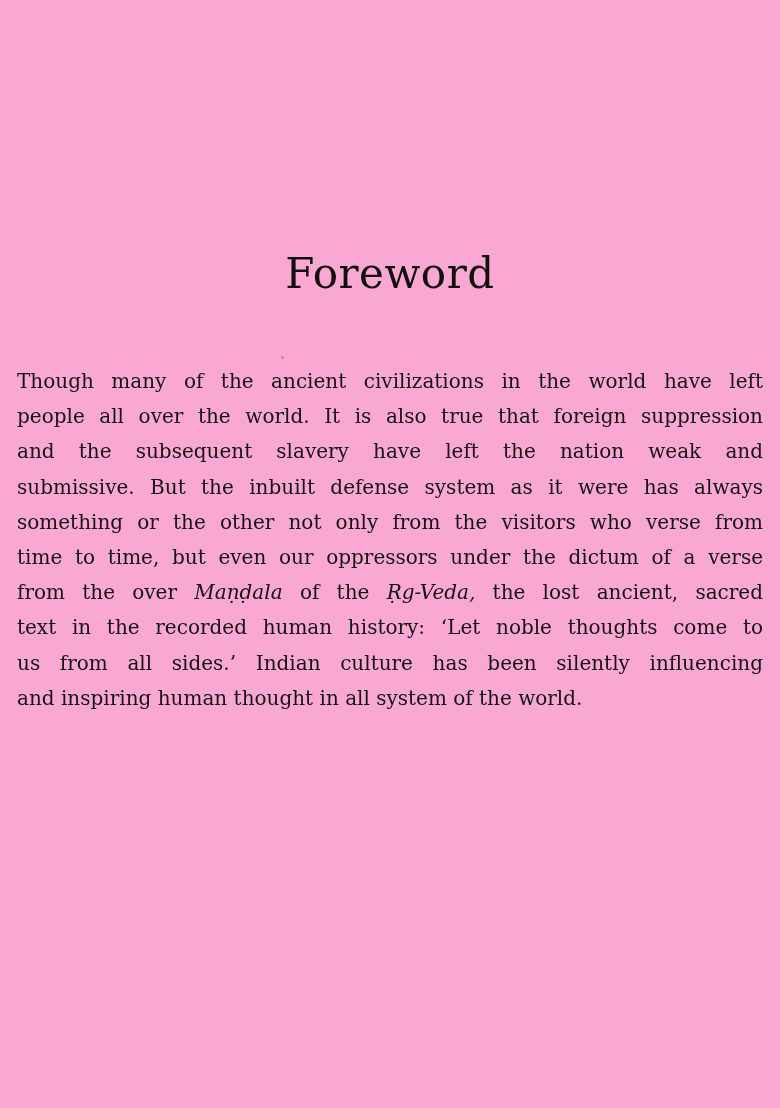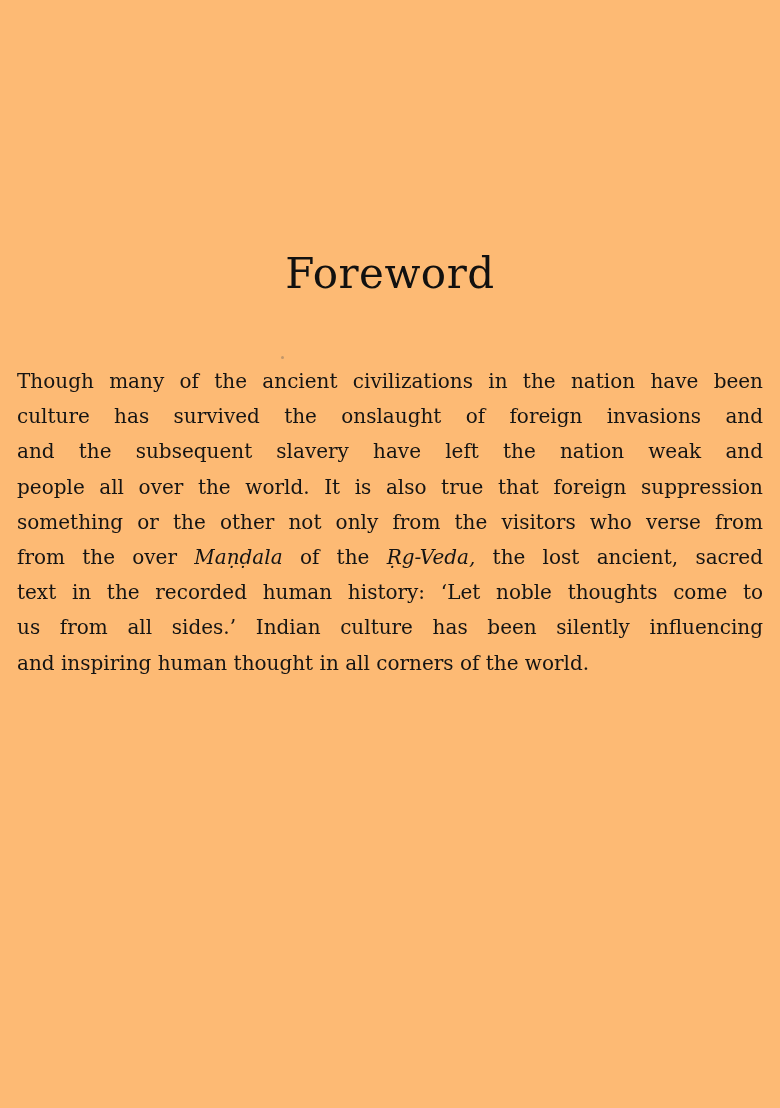--- a/index.html
+++ b/index.html
@@ -5,21 +5,21 @@
   html, body {
     margin: 0;
     padding: 0;
     background: #e9e9e9;
   }
   .page {
     position: relative;
     width: 780px;
     height: 1108px;
     margin: 0 auto;
-    background: #fdba74;
+    background: #f9a8d4;
     overflow: hidden;
     font-family: "DejaVu Serif", "Liberation Serif", serif;
     color: #151413;
   }
   .title {
     position: absolute;
     top: 249px;
     left: 0;
     width: 100%;
     margin: 0;
@@ -60,23 +60,24 @@
   .line em {
   }
 </style>
 </head>
 <body>
 
 <div class="page">
   <h1 class="title">Foreword</h1>
   <div class="speck"></div>
   <div class="body-text" id="paragraph">
-      <div class="line"><span>Though many of the ancient civilizations in the nation have been</span></div>
-      <div class="line"><span>culture has survived the onslaught of foreign invasions and</span></div>
+      <div class="line"><span>Though many of the ancient civilizations in the world have left</span></div>
+      <div class="line"><span>people all over the world. It is also true that foreign suppression</span></div>
       <div class="line"><span>and the subsequent slavery have left the nation weak and</span></div>
-      <div class="line"><span>people all over the world. It is also true that foreign suppression</span></div>
+      <div class="line"><span>submissive. But the inbuilt defense system as it were has always</span></div>
       <div class="line"><span>something or the other not only from the visitors who verse from</span></div>
+      <div class="line"><span>time to time, but even our oppressors under the dictum of a verse</span></div>
       <div class="line"><span>from the over </span><em>Maṇḍala</em><span> of the </span><em>Ṛg-Veda,</em><span> the lost ancient, sacred</span></div>
       <div class="line"><span>text in the recorded human history: ‘Let noble thoughts come to</span></div>
       <div class="line"><span>us from all sides.’ Indian culture has been silently influencing</span></div>
-      <div class="line last"><span>and inspiring human thought in all corners of the world.</span></div>
+      <div class="line last"><span>and inspiring human thought in all system of the world.</span></div>
     </div>
 </div>
 
 </body></html>

